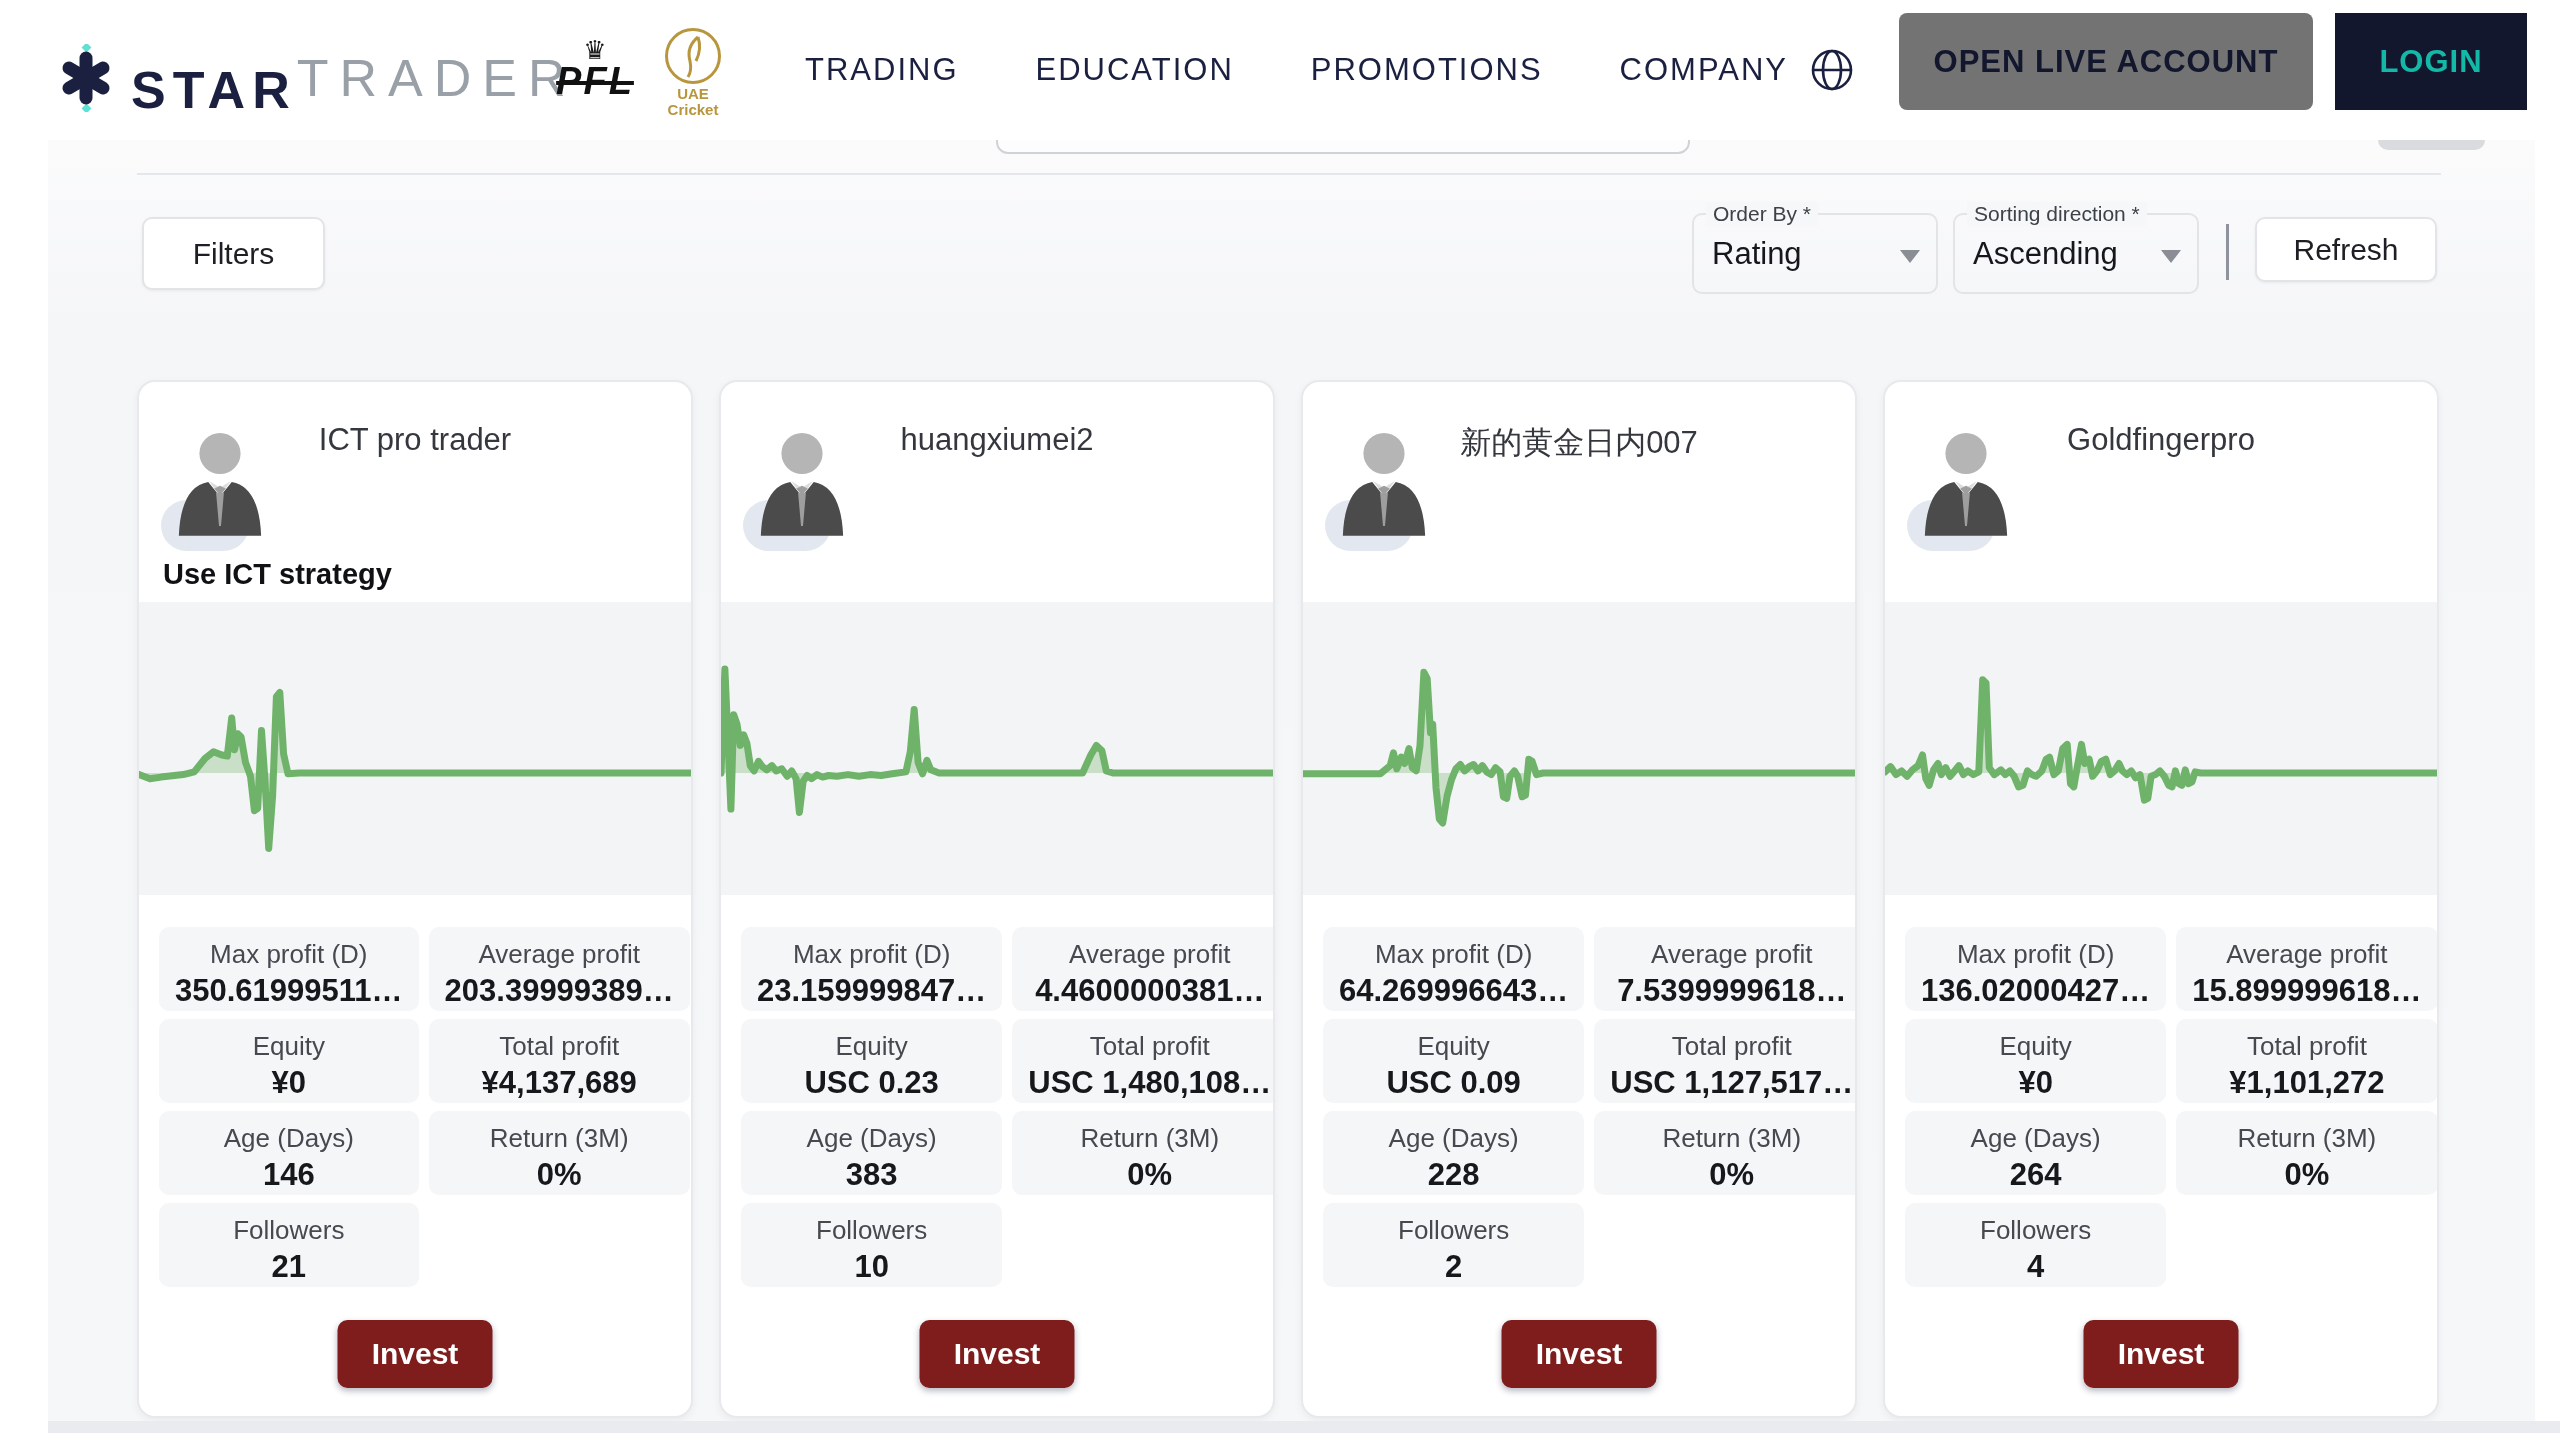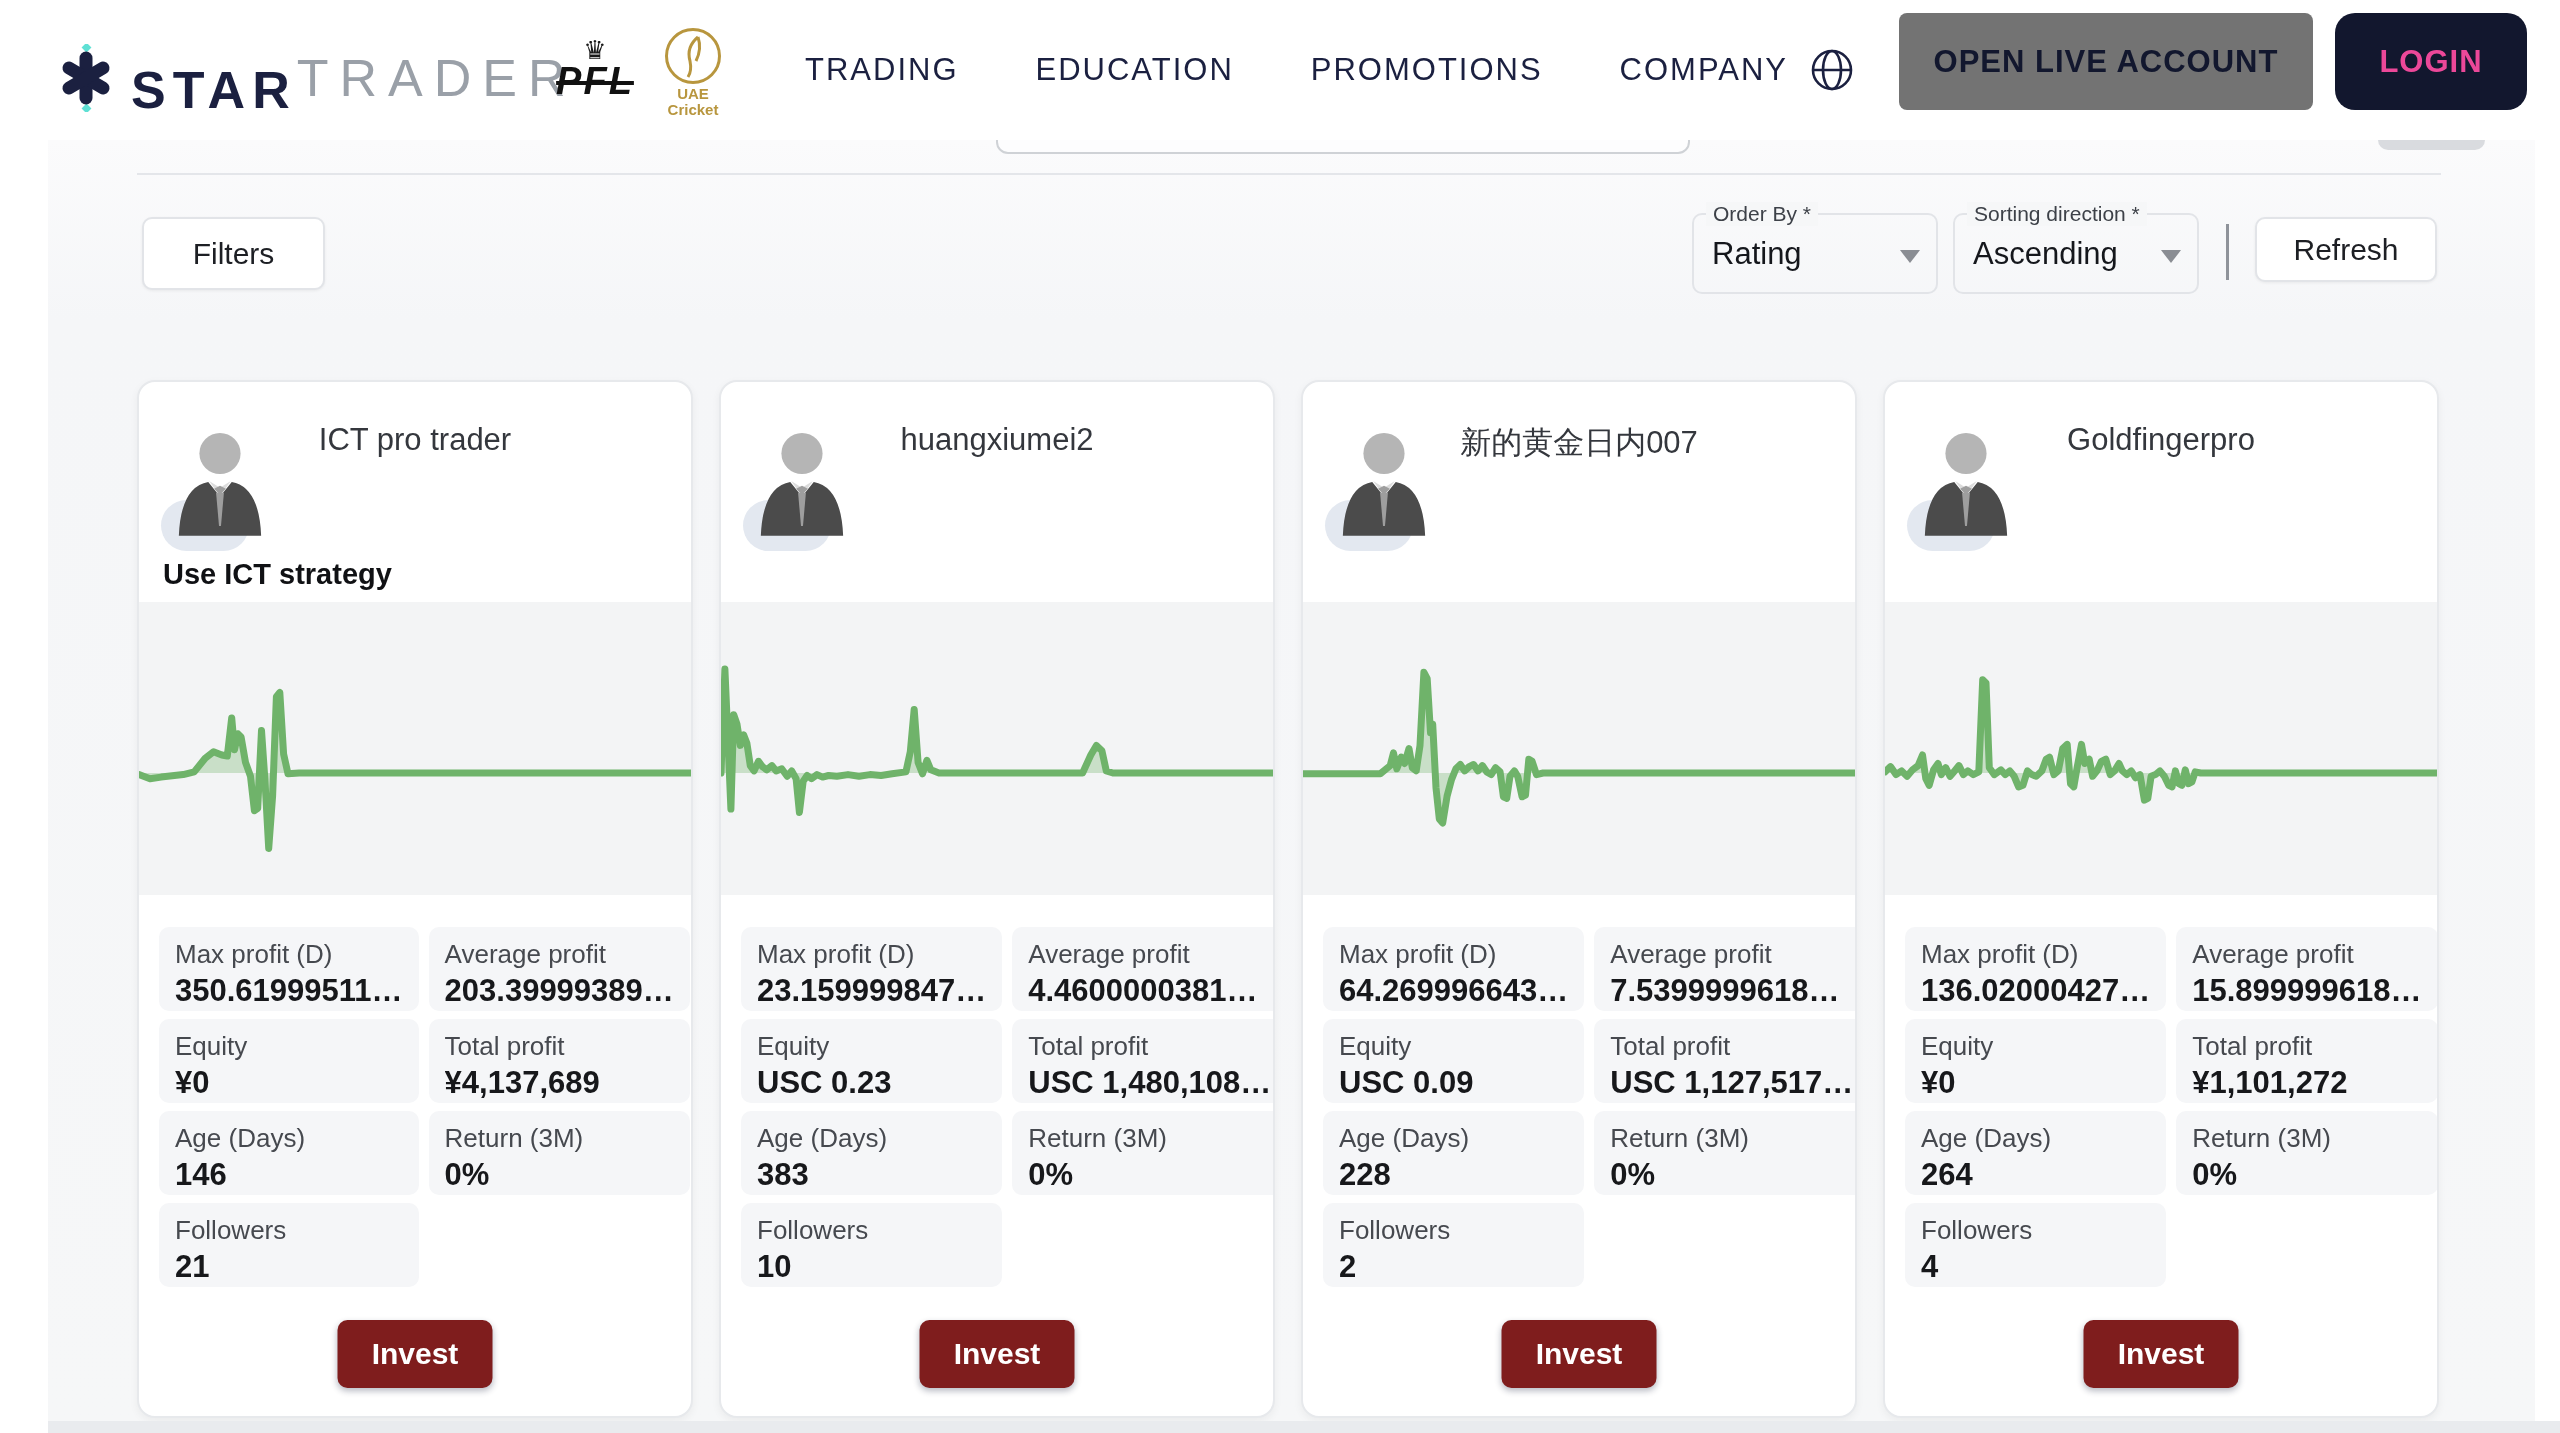--- a/index.html
+++ b/index.html
@@ -27,22 +27,22 @@
 
   .nav { position:absolute; left:805px; top:0; height:140px; display:flex; align-items:center; gap:77px; }
   .nav a { font-size:31px; color:#1b2040; letter-spacing:2px; font-weight:500; text-decoration:none; cursor:pointer; }
 
   .globe { position:absolute; left:1810px; top:48px; width:44px; height:44px; cursor:pointer; }
 
   .btn-open { position:absolute; left:1899px; top:13px; width:414px; height:97px;
     background:#737373; border:none; border-radius:8px; font-size:31px; font-weight:800;
     color:#12172e; letter-spacing:1px; cursor:pointer; font-family:inherit; }
   .btn-login { position:absolute; left:2335px; top:13px; width:192px; height:97px;
-    background:#12172e; border:none; border-radius:20px; font-size:31px; font-weight:800;
-    color:#ec4899; letter-spacing:1px; cursor:pointer; font-family:inherit; }
+    background:#12172e; border:none; border-radius:0; font-size:31px; font-weight:800;
+    color:#14b8a6; letter-spacing:1px; cursor:pointer; font-family:inherit; }
 
   
   .content { position:absolute; left:0; top:140px; width:2560px; height:1293px;
     background:#ffffff; }
   .content .panel { position:absolute; left:48px; top:0; width:2487px; height:1293px;
     background:linear-gradient(180deg,#fbfbfc 0%, #f5f6f8 180px, #f6f7f8 100%); }
   .bottom-strip { position:absolute; left:48px; top:1281px; width:2512px; height:12px; background:#e9ebee; }
 
   .search-partial { position:absolute; left:948px; top:-30px; width:694px; height:44px;
     background:#fdfdfe; border:2px solid #cfd2d6; border-radius:12px; }
@@ -78,21 +78,21 @@
     box-shadow:0 3px 8px rgba(0,0,0,.05); }
   .card .name { position:absolute; left:0; right:0; top:40px; text-align:center;
     font-size:31px; color:#34373d; }
   .card .avatar { position:absolute; left:32px; top:46px; width:98px; height:110px; z-index:2; }
   .card .badge { position:absolute; left:22px; top:118px; z-index:1; background:#e3e8f0;
     border-radius:26px; padding:9px 24px; font-size:29px; font-weight:700; color:#15171c; }
   .card .strategy { position:absolute; left:24px; top:176px; font-size:29px; font-weight:700; color:#101114; }
   .card .chart { position:absolute; left:0; top:220px; width:552px; height:293px; background:#f3f4f5; }
   .card .chart svg { width:100%; height:100%; display:block; }
   .card .stats { position:absolute; left:20px; top:545px; width:512px;
-    display:grid; grid-template-columns:1fr 1fr; gap:8px 10px; }
+    display:grid; grid-template-columns:1fr 1fr; gap:8px 10px;text-align:center; }
   .stat-box { background:#f5f6f8; border-radius:10px; height:84px; padding:10px 16px; }
   .stat-box .lb { font-size:26px; color:#46494f; line-height:34px; }
   .stat-box .vl { font-size:31px; font-weight:700; color:#17181b; line-height:40px;
     white-space:nowrap; overflow:hidden; }
   .invest { position:absolute; left:50%; transform:translateX(-50%); bottom:28px;
     width:155px; height:68px; background:#7f1d1d; color:#ffffff; border:none; border-radius:10px;
     font-size:30px; font-weight:700; cursor:pointer; font-family:inherit;
     box-shadow:0 3px 6px rgba(20,26,55,.3); }
 </style>
 </head>

